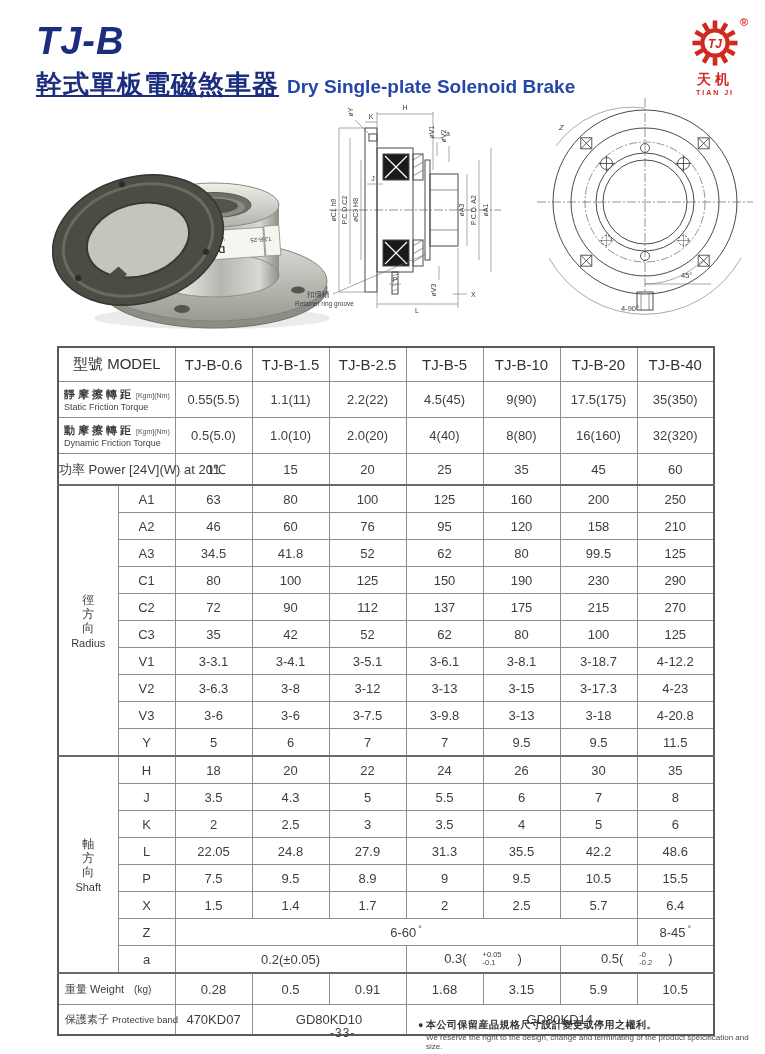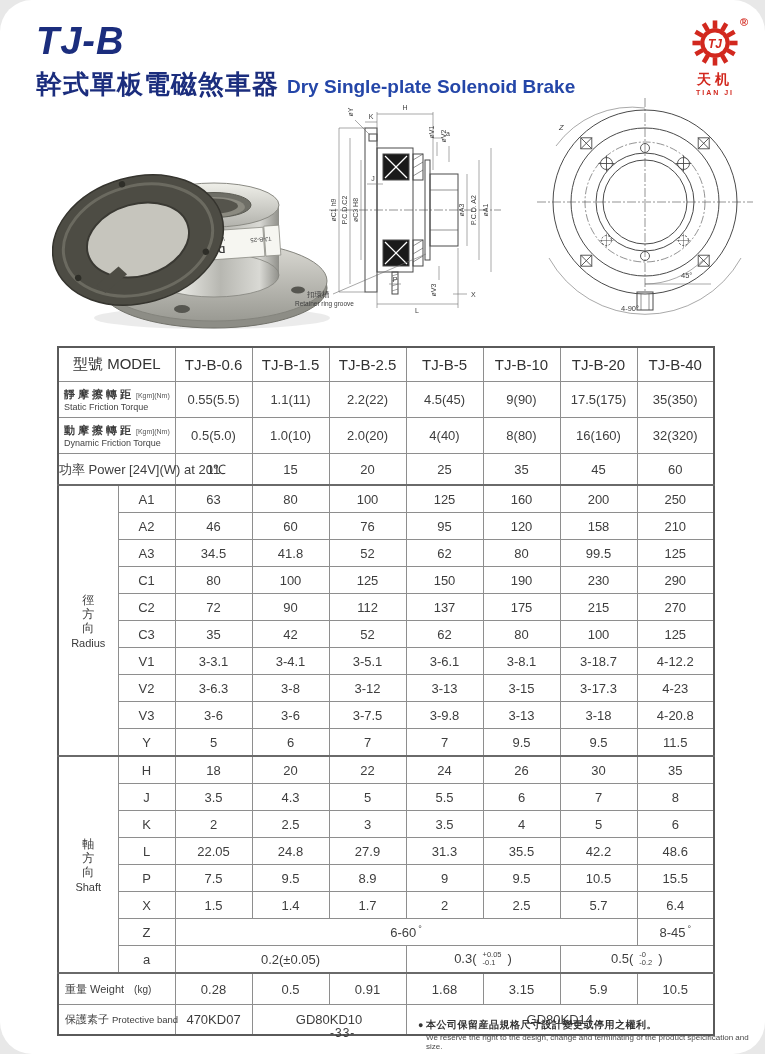--- a/index.html
+++ b/index.html
@@ -1,22 +1,22 @@
 <!DOCTYPE html>
 <html><head>
 <meta charset="utf-8">
 <style>
   html,body{margin:0;padding:0;background:#e8e8e8;}
   .page{position:relative;width:765px;height:1054px;background:#ffffff;margin:0 auto;
-        font-family:"Liberation Sans",sans-serif;overflow:hidden;border-radius:32px;}
+        font-family:"Liberation Sans",sans-serif;overflow:hidden;}
   
   .title-block{position:absolute;left:36px;top:22px;}
   .model-title{font-size:38px;font-style:italic;font-weight:bold;color:#1b2d7d;line-height:1.0;letter-spacing:1px;}
   .subtitle{margin-top:7px;white-space:nowrap;}
-  .subtitle .zh{font-size:26px;font-weight:bold;color:#1b2d7d;letter-spacing:1px;}
+  .subtitle .zh{font-size:26px;font-weight:bold;color:#1b2d7d;letter-spacing:1px;text-decoration:underline;}
   .subtitle .en{font-size:19px;font-weight:bold;color:#2446a8;margin-left:8px;margin-top:27px;}
   .logo{position:absolute;left:676px;top:20px;width:78px;text-align:center;color:#d2281e;}
   .logo .reg{position:absolute;right:6px;top:-4px;font-size:11px;font-weight:bold;}
   .logo-zh{font-size:14px;font-family:"Liberation Serif",serif;font-weight:bold;letter-spacing:4px;margin-top:1px;}
   .logo-en{font-size:7px;letter-spacing:2px;font-weight:bold;}
   
   .photo{position:absolute;left:52px;top:110px;}
   .section-drawing{position:absolute;left:293px;top:98px;}
   .front-drawing{position:absolute;left:523px;top:96px;}
   .dwg text{font-family:"Liberation Sans",sans-serif;fill:#3d3d3d;}
@@ -35,21 +35,21 @@
   td.row-label{text-align:left;padding-left:5px;}
   .lbl-zh{font-size:11px;font-weight:bold;letter-spacing:3px;color:#3a3a3a;white-space:nowrap;}
   .lbl-unit{font-size:7px;letter-spacing:0;font-weight:normal;color:#555;}
   .lbl-en{font-size:9px;color:#444;letter-spacing:0;}
   .pw-label{font-size:11px;text-align:left;padding-left:5px;white-space:nowrap;}
   .grp-cell{width:60px;}
   .grp-ch{font-size:12px;line-height:14px;color:#3a3a3a;}
   .grp-en{font-size:11px;margin-top:2px;color:#3a3a3a;}
   td.dim-name{font-size:13px;}
   .deg{font-size:9px;vertical-align:super;margin-left:2px;}
-  .tol{display:inline-block;vertical-align:middle;font-size:7.5px;line-height:8px;text-align:left;margin:0 6px;}
+  .tol{display:inline-block;vertical-align:middle;font-size:7.5px;line-height:8px;text-align:left;margin:0 16px;}
   .wt-label{font-size:11px;text-align:left;padding-left:6px;white-space:nowrap;}
   .wt-unit{font-size:10px;margin-left:10px;}
   .pb-en{font-size:9.5px;margin-left:3px;}
   
   .page-num{position:absolute;left:330px;top:1026px;font-size:12px;color:#3c3c3c;letter-spacing:1px;}
   .foot-note{position:absolute;left:418px;top:1018px;width:340px;color:#333;}
   .fn-zh{font-size:10px;font-weight:bold;letter-spacing:0.5px;}
   .fn-zh .bullet{margin-right:2px;font-size:9px;}
   .fn-en{font-size:8px;margin-left:8px;color:#4a4a4a;margin-top:1px;}
 </style>

